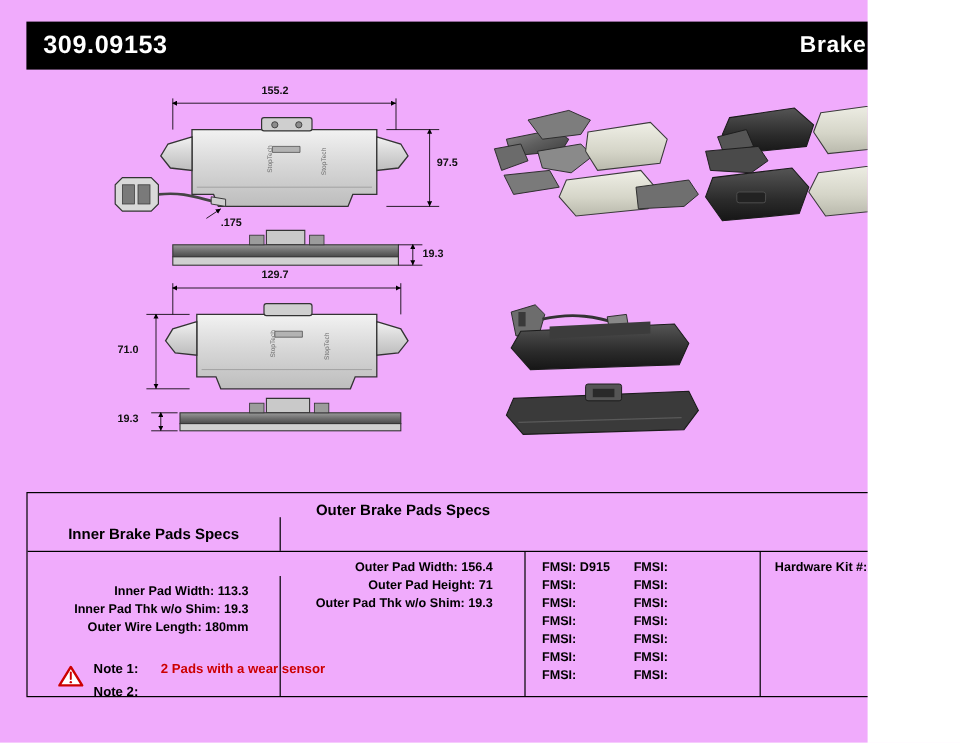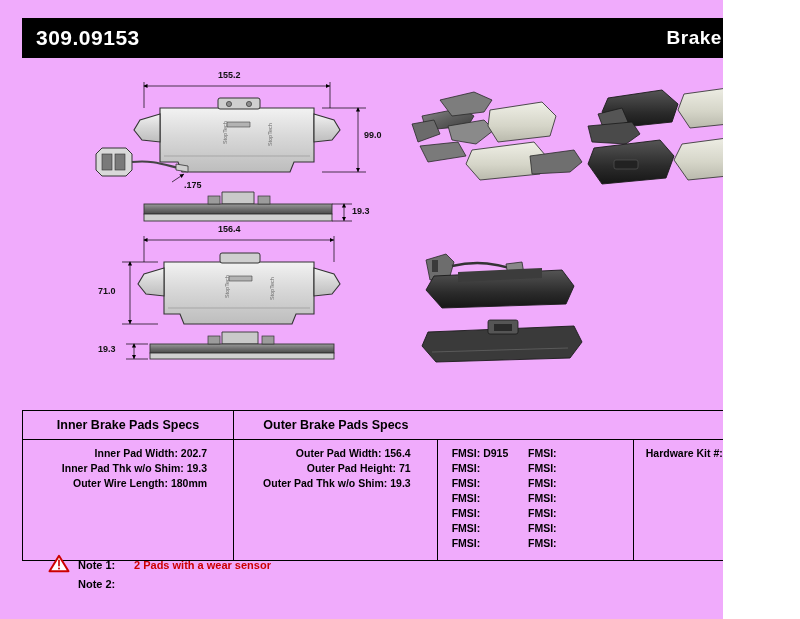--- a/index.html
+++ b/index.html
@@ -69,21 +69,21 @@
     border-bottom: 1.5px solid #000;
   }
   .spec-body {
     display: flex;
     min-height: 120px;
   }
   .col {
     border-right: 1.5px solid #000;
   }
   .col:last-child { border-right: none; }
-  .c1 { width: 28%; }
+  .c1 { width: 28%; margin-top: 20px; }
   .c2 { width: 27%; }
   .c3 { width: 26%; }
   .c4 { width: 19%; }
   .col-head {
     text-align: center;
     font-size: 12.5px;
     font-weight: bold;
     padding: 7px 2px 7px;
   }
   .rows {
@@ -112,21 +112,21 @@
   }
 
   
   .notes {
     position: absolute;
     left: 48px; top: 552px;
     width: 420px;
   }
   .note-line {
     display: flex;
-    align-items: flex-end;
+    align-items: flex-start;
     font-size: 11px;
     font-weight: bold;
     height: 19px;
   }
   .note-label { width: 56px; }
   .note-text { color: #cc0000; }
   .warn-icon {
     position: absolute;
     left: 0px; top: 2px;
     width: 22px; height: 19px;
@@ -275,38 +275,38 @@
       <path d="M412,212 L540,206 L552,222 L544,240 L420,244 L404,226 Z" fill="url(#darkpad)" stroke="#1b1b1b" stroke-width="0.9"></path>
       <path d="M436,208 L520,204 L520,214 L436,218 Z" fill="#3c3c3c"></path>
 
       <path d="M406,268 L552,262 L560,278 L548,294 L414,298 L400,282 Z" fill="#3a3a3a" stroke="#1b1b1b" stroke-width="0.9"></path>
       <rect x="466" y="256" width="30" height="14" rx="2" fill="#555" stroke="#1b1b1b" stroke-width="0.8"></rect>
       <rect x="472" y="260" width="18" height="7" fill="#2a2a2a"></rect>
       <path d="M410,288 L546,284" fill="none" stroke="#5a5a5a" stroke-width="1"></path>
     </svg>
 
     <div class="dim-label" style="left:196px; top:6px;">155.2</div>
-    <div class="dim-label" style="left:342px; top:66px;">99.0</div>
+    <div class="dim-label" style="left:342px; top:66px;">97.5</div>
     <div class="dim-label" style="left:162px; top:116px;">.175</div>
     <div class="dim-label" style="left:330px; top:142px;">19.3</div>
-    <div class="dim-label" style="left:196px; top:160px;">156.4</div>
+    <div class="dim-label" style="left:196px; top:160px;">129.7</div>
     <div class="dim-label" style="left:76px; top:222px;">71.0</div>
     <div class="dim-label" style="left:76px; top:280px;">19.3</div>
   </div>
 
   <div class="spec-table">
     <div class="spec-head">
       <div class="col c1 col-head">Inner Brake Pads Specs</div>
       <div class="col c2 col-head">Outer Brake Pads Specs</div>
     </div>
     <div class="spec-body">
 
       <div class="col c1">
         <div class="rows">
-          <div class="row right">Inner Pad Width: 202.7</div>
+          <div class="row right">Inner Pad Width: 113.3</div>
           <div class="row right">Inner Pad Thk w/o Shim: 19.3</div>
           <div class="row right">Outer Wire Length: 180mm</div>
         </div>
       </div>
 
       <div class="col c2">
         <div class="rows">
           <div class="row right">Outer Pad Width: 156.4</div>
           <div class="row right">Outer Pad Height: 71</div>
           <div class="row right">Outer Pad Thk w/o Shim: 19.3</div>

